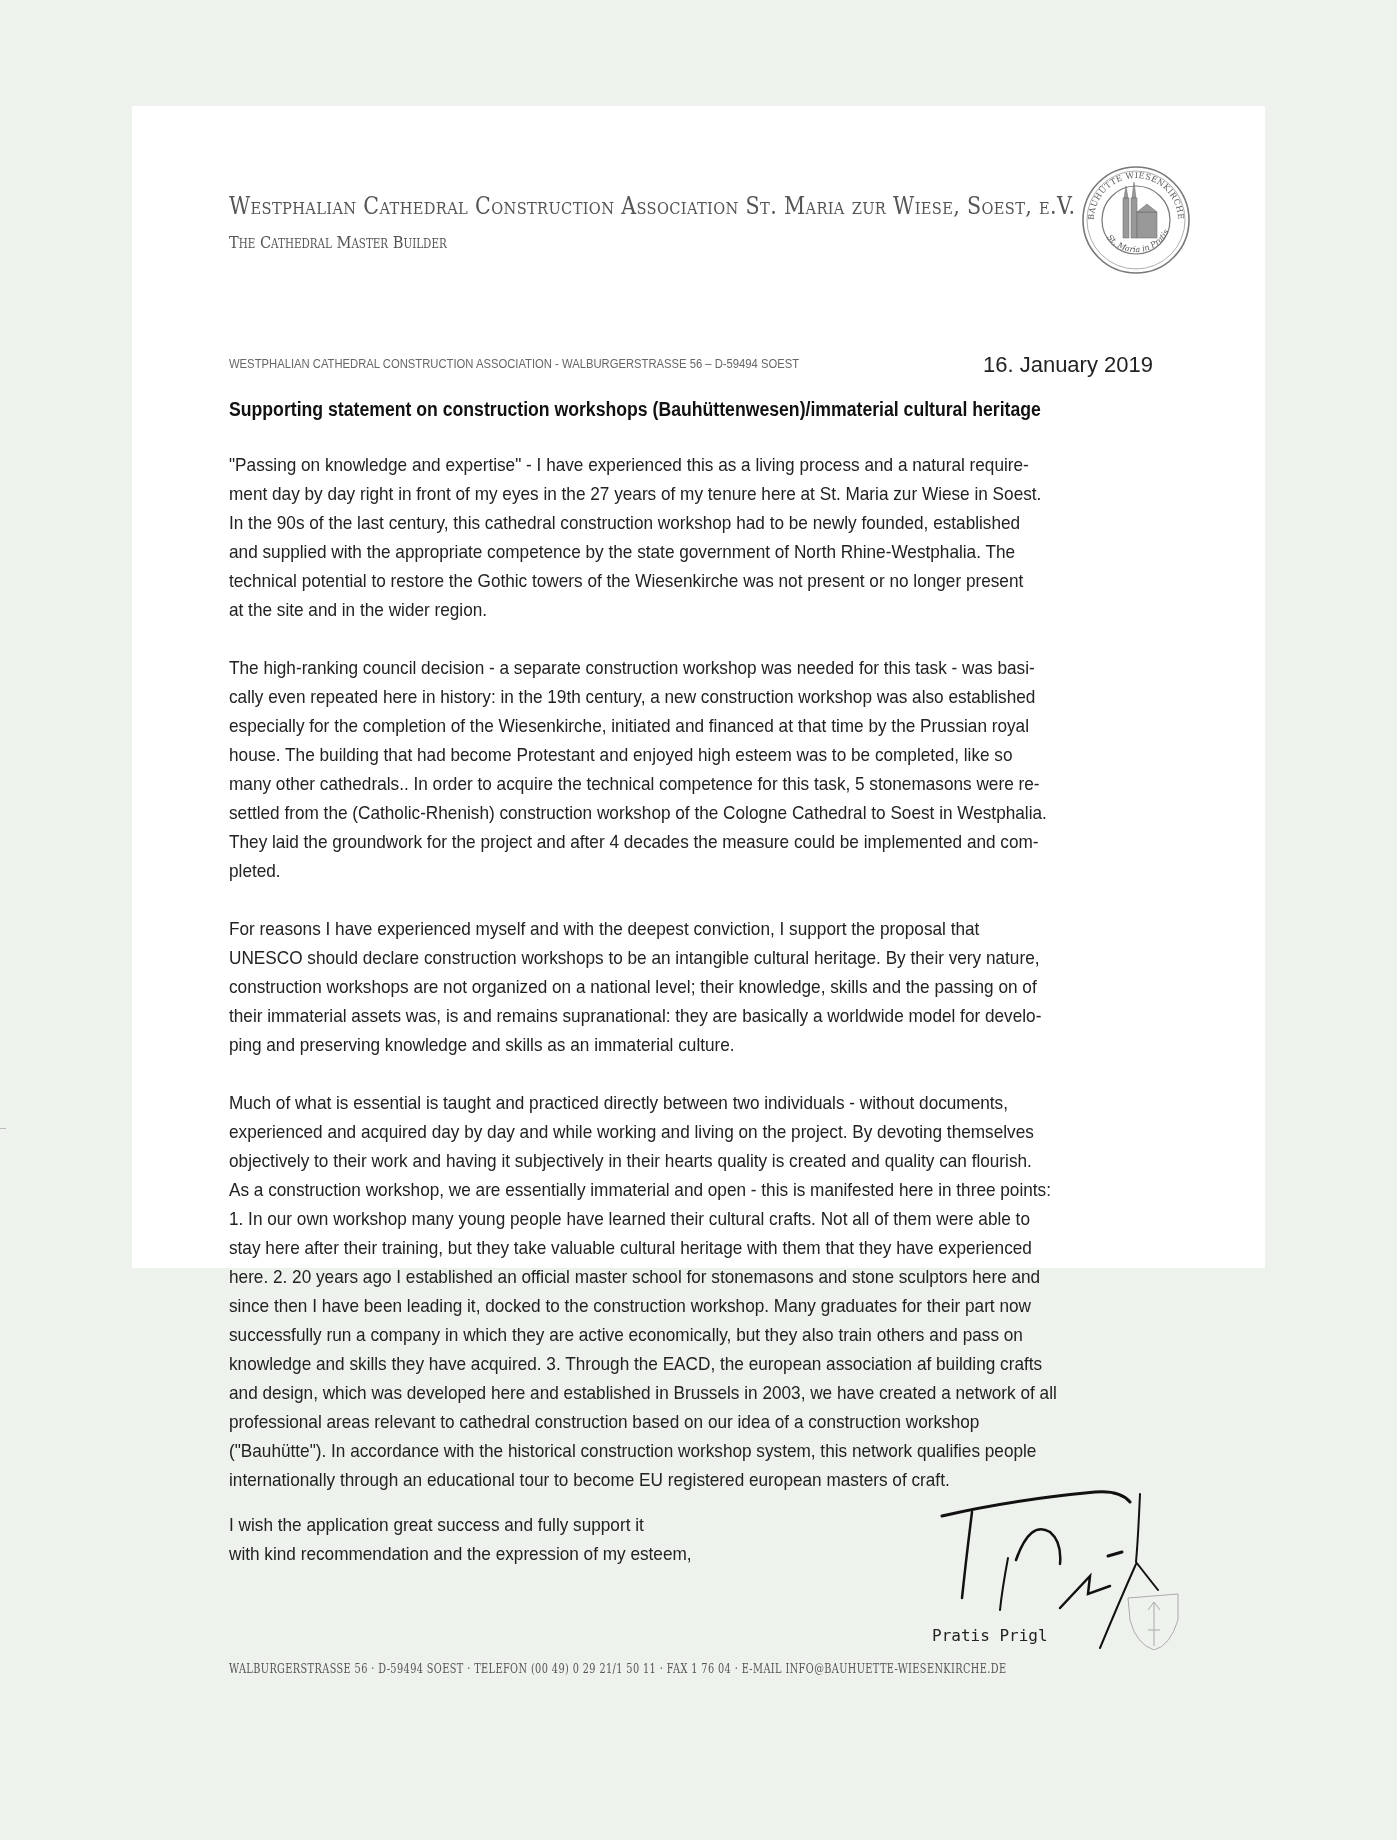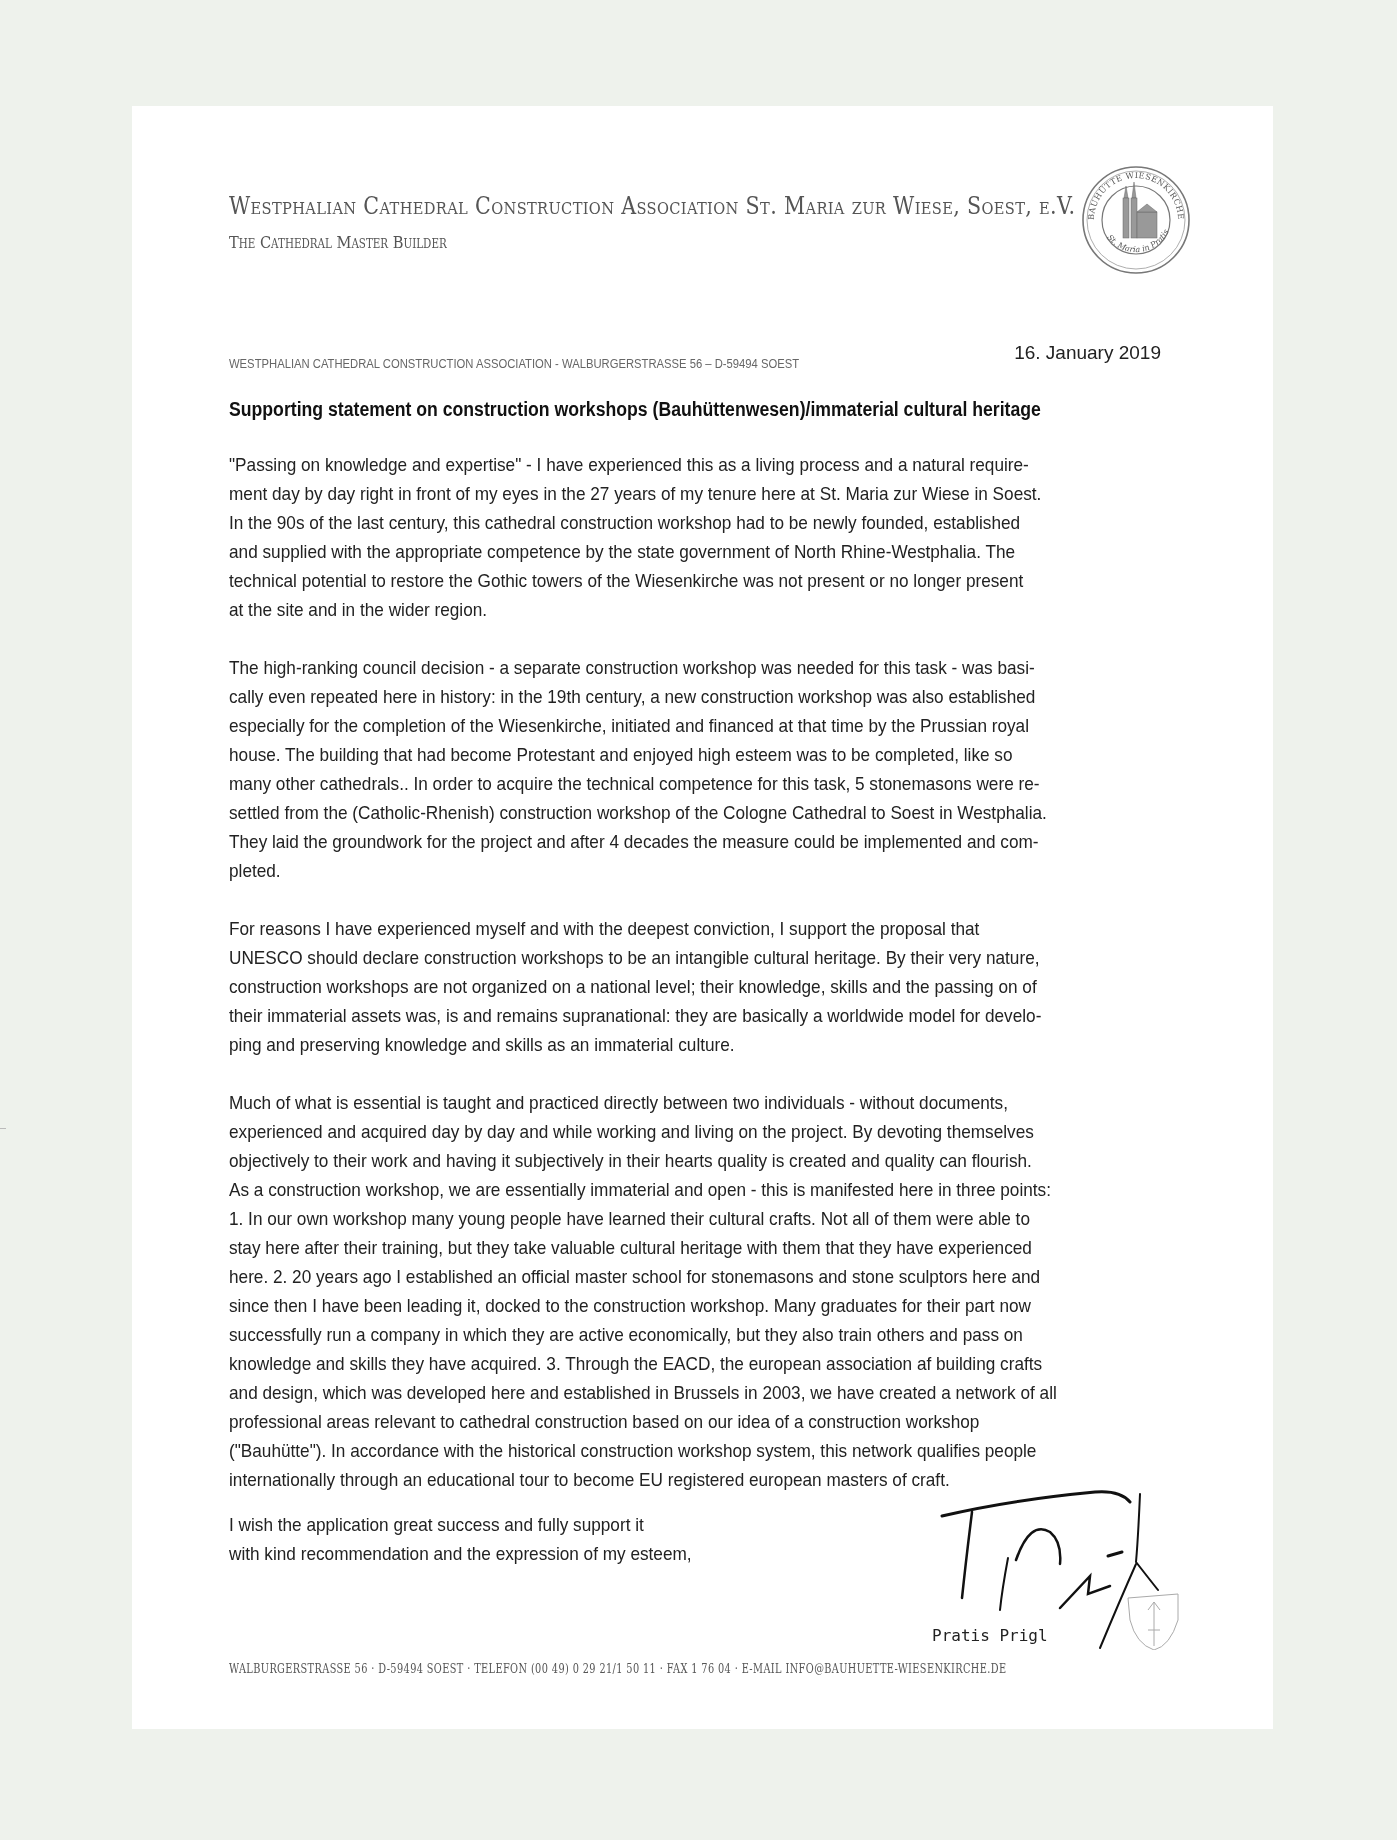--- a/index.html
+++ b/index.html
@@ -6,23 +6,22 @@
   body {
     width: 1397px; height: 1840px;
     background: #eef2ec;
     position: relative;
     overflow: hidden;
     font-family: "Liberation Sans", sans-serif;
   }
   .page {
     position: absolute;
     left: 132px; top: 106px;
-    width: 1133px; height: 1623px;
+    width: 1133px; height: 1162px;
     background: #ffffff;
-    padding-left: 8px;
   }
   .letterhead-title {
     position: absolute; left: 97px; top: 86px;
     font-family: "DejaVu Serif", serif;
     font-variant: small-caps;
     font-size: 24px; letter-spacing: 0.4px;
     color: #555;
     white-space: nowrap;
     transform: scaleX(0.86); transform-origin: left top;
   }
@@ -37,22 +36,22 @@
   .seal {
     position: absolute; left: 948px; top: 58px;
     width: 112px; height: 112px;
   }
   .sender-line {
     position: absolute; left: 97px; top: 251px;
     font-size: 12.5px; color: #666; white-space: nowrap;
     transform: scaleX(0.9); transform-origin: left top;
   }
   .date {
-    position: absolute; right: 112px; top: 236px;
-    font-size: 19px; color: #222; white-space: nowrap;
+    position: absolute; right: 112px; top: 246px;
+    font-size: 22px; color: #222; white-space: nowrap;
   }
   .subject {
     position: absolute; left: 97px; top: 292px;
     font-size: 19.5px; font-weight: bold; color: #111; white-space: nowrap;
     transform: scaleX(0.905); transform-origin: left top;
   }
   .body {
     position: absolute; left: 97px; top: 314px;
     width: 1018px;
     font-size: 19px; line-height: 29px; color: #222;

